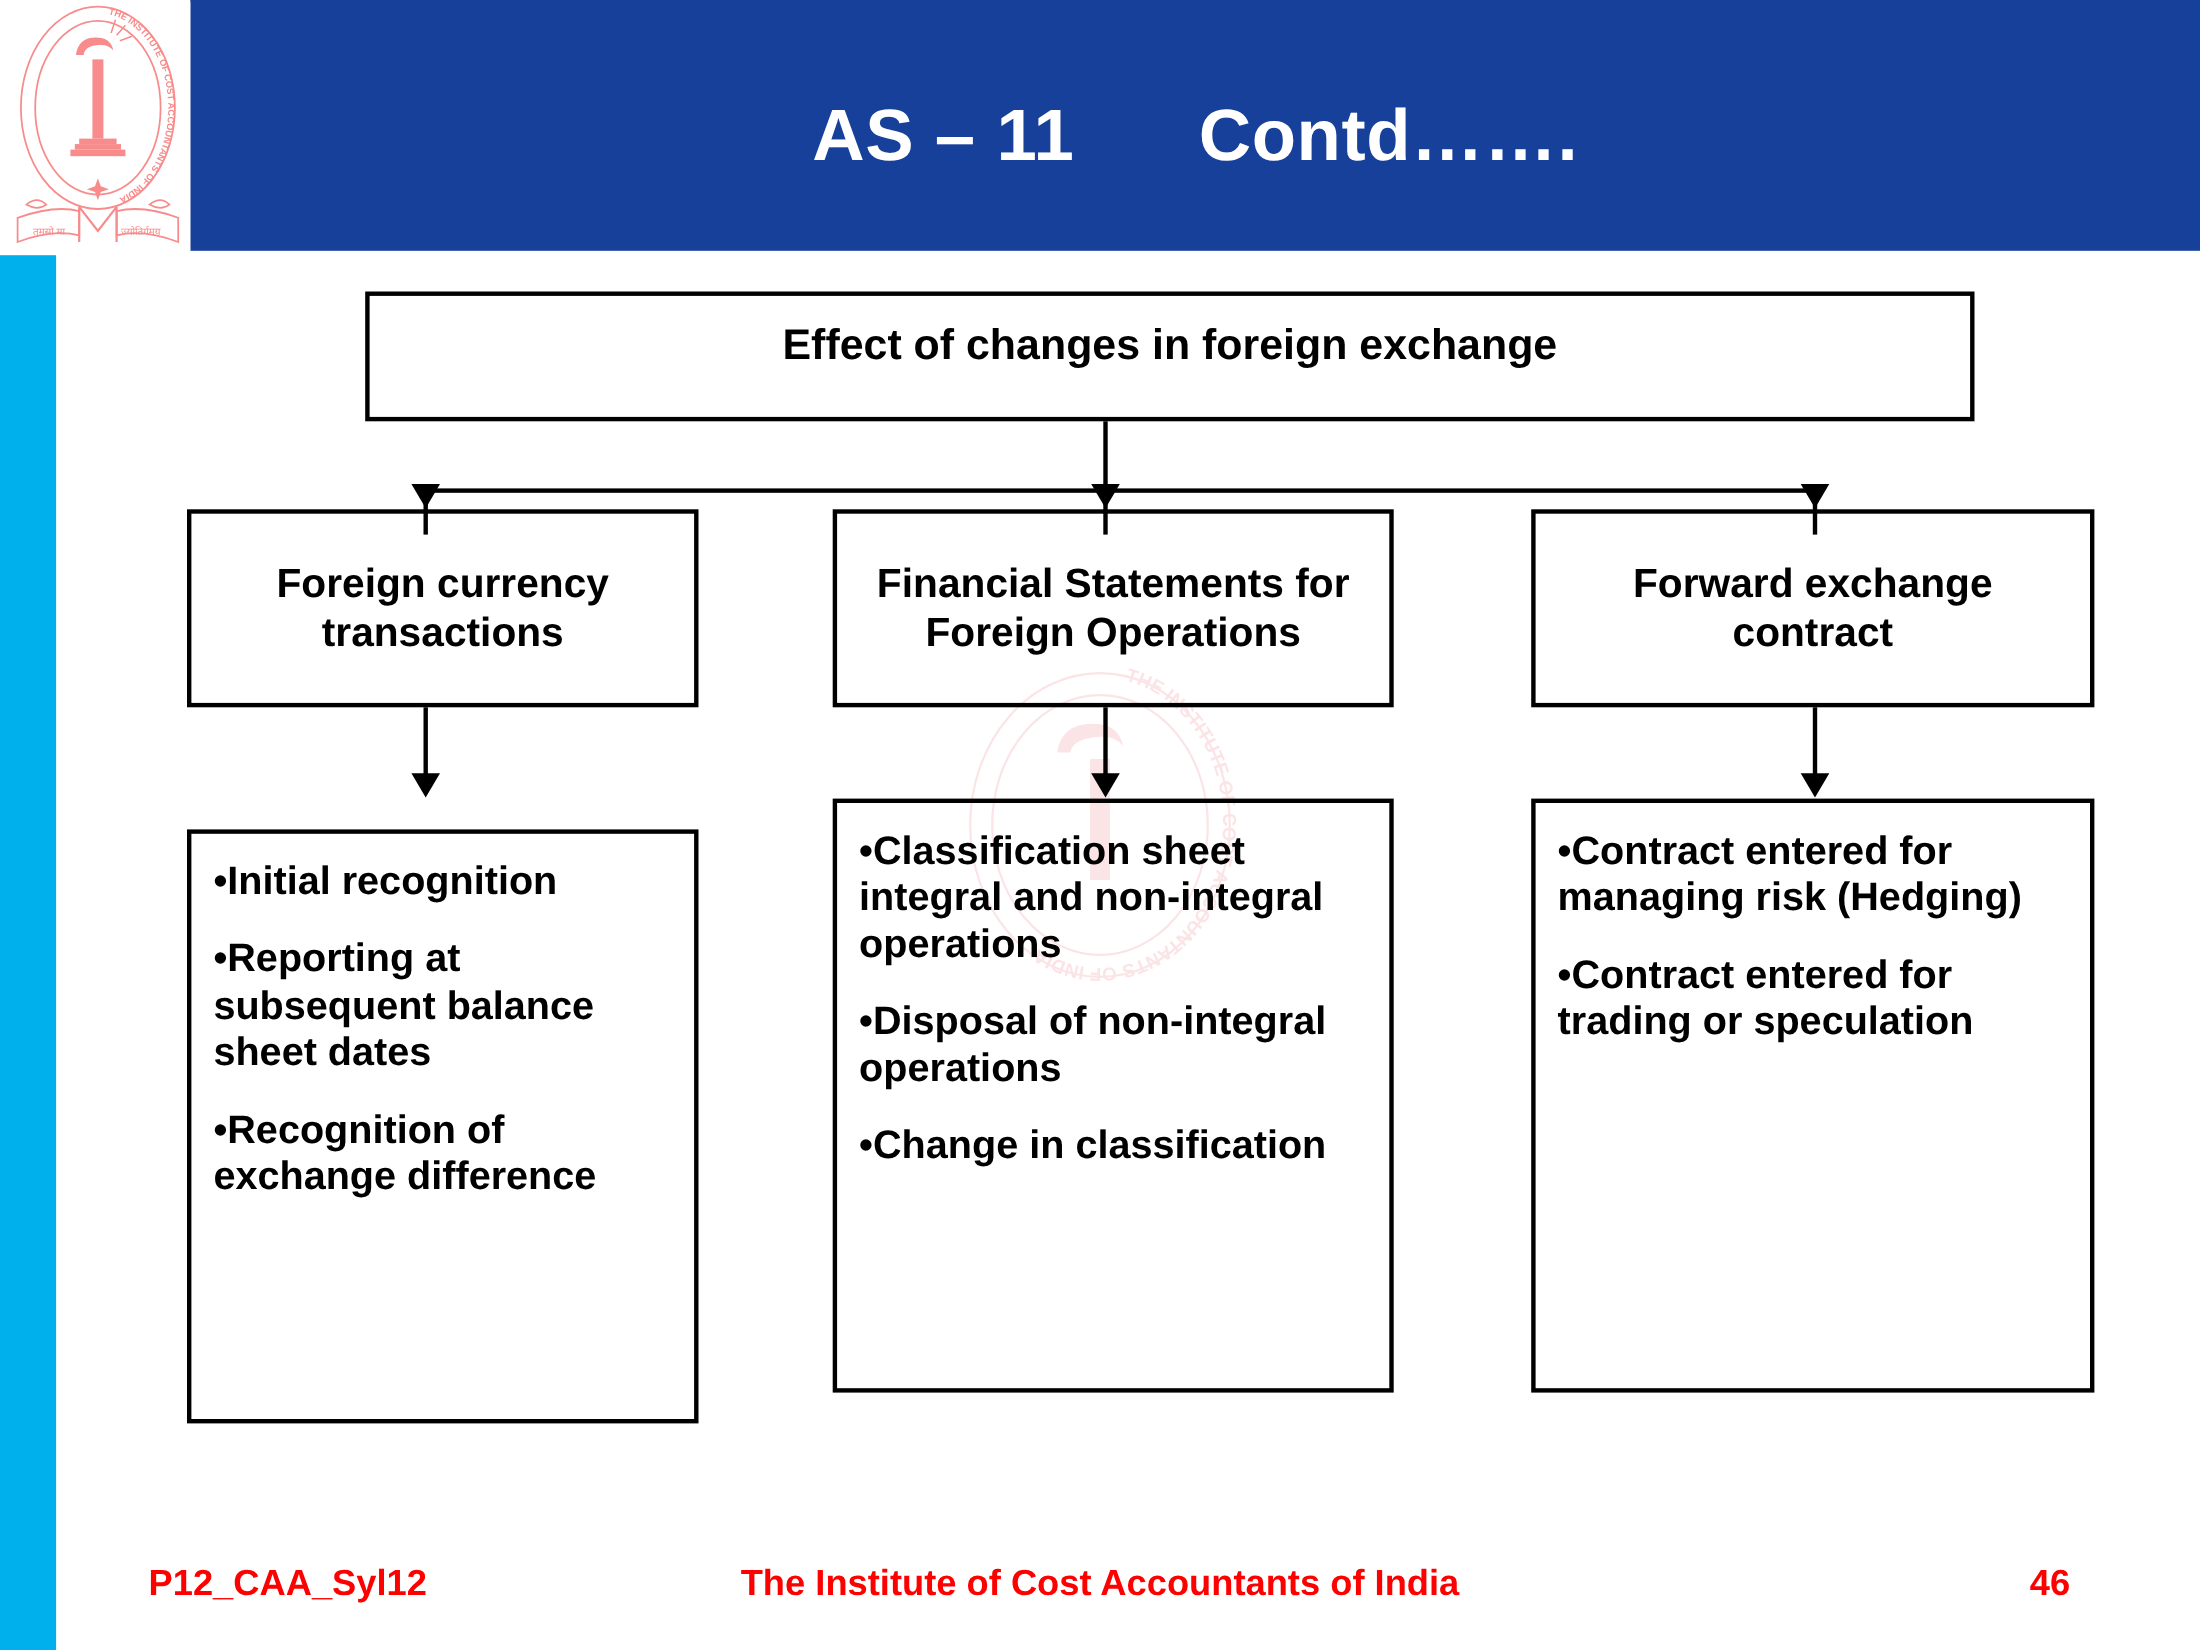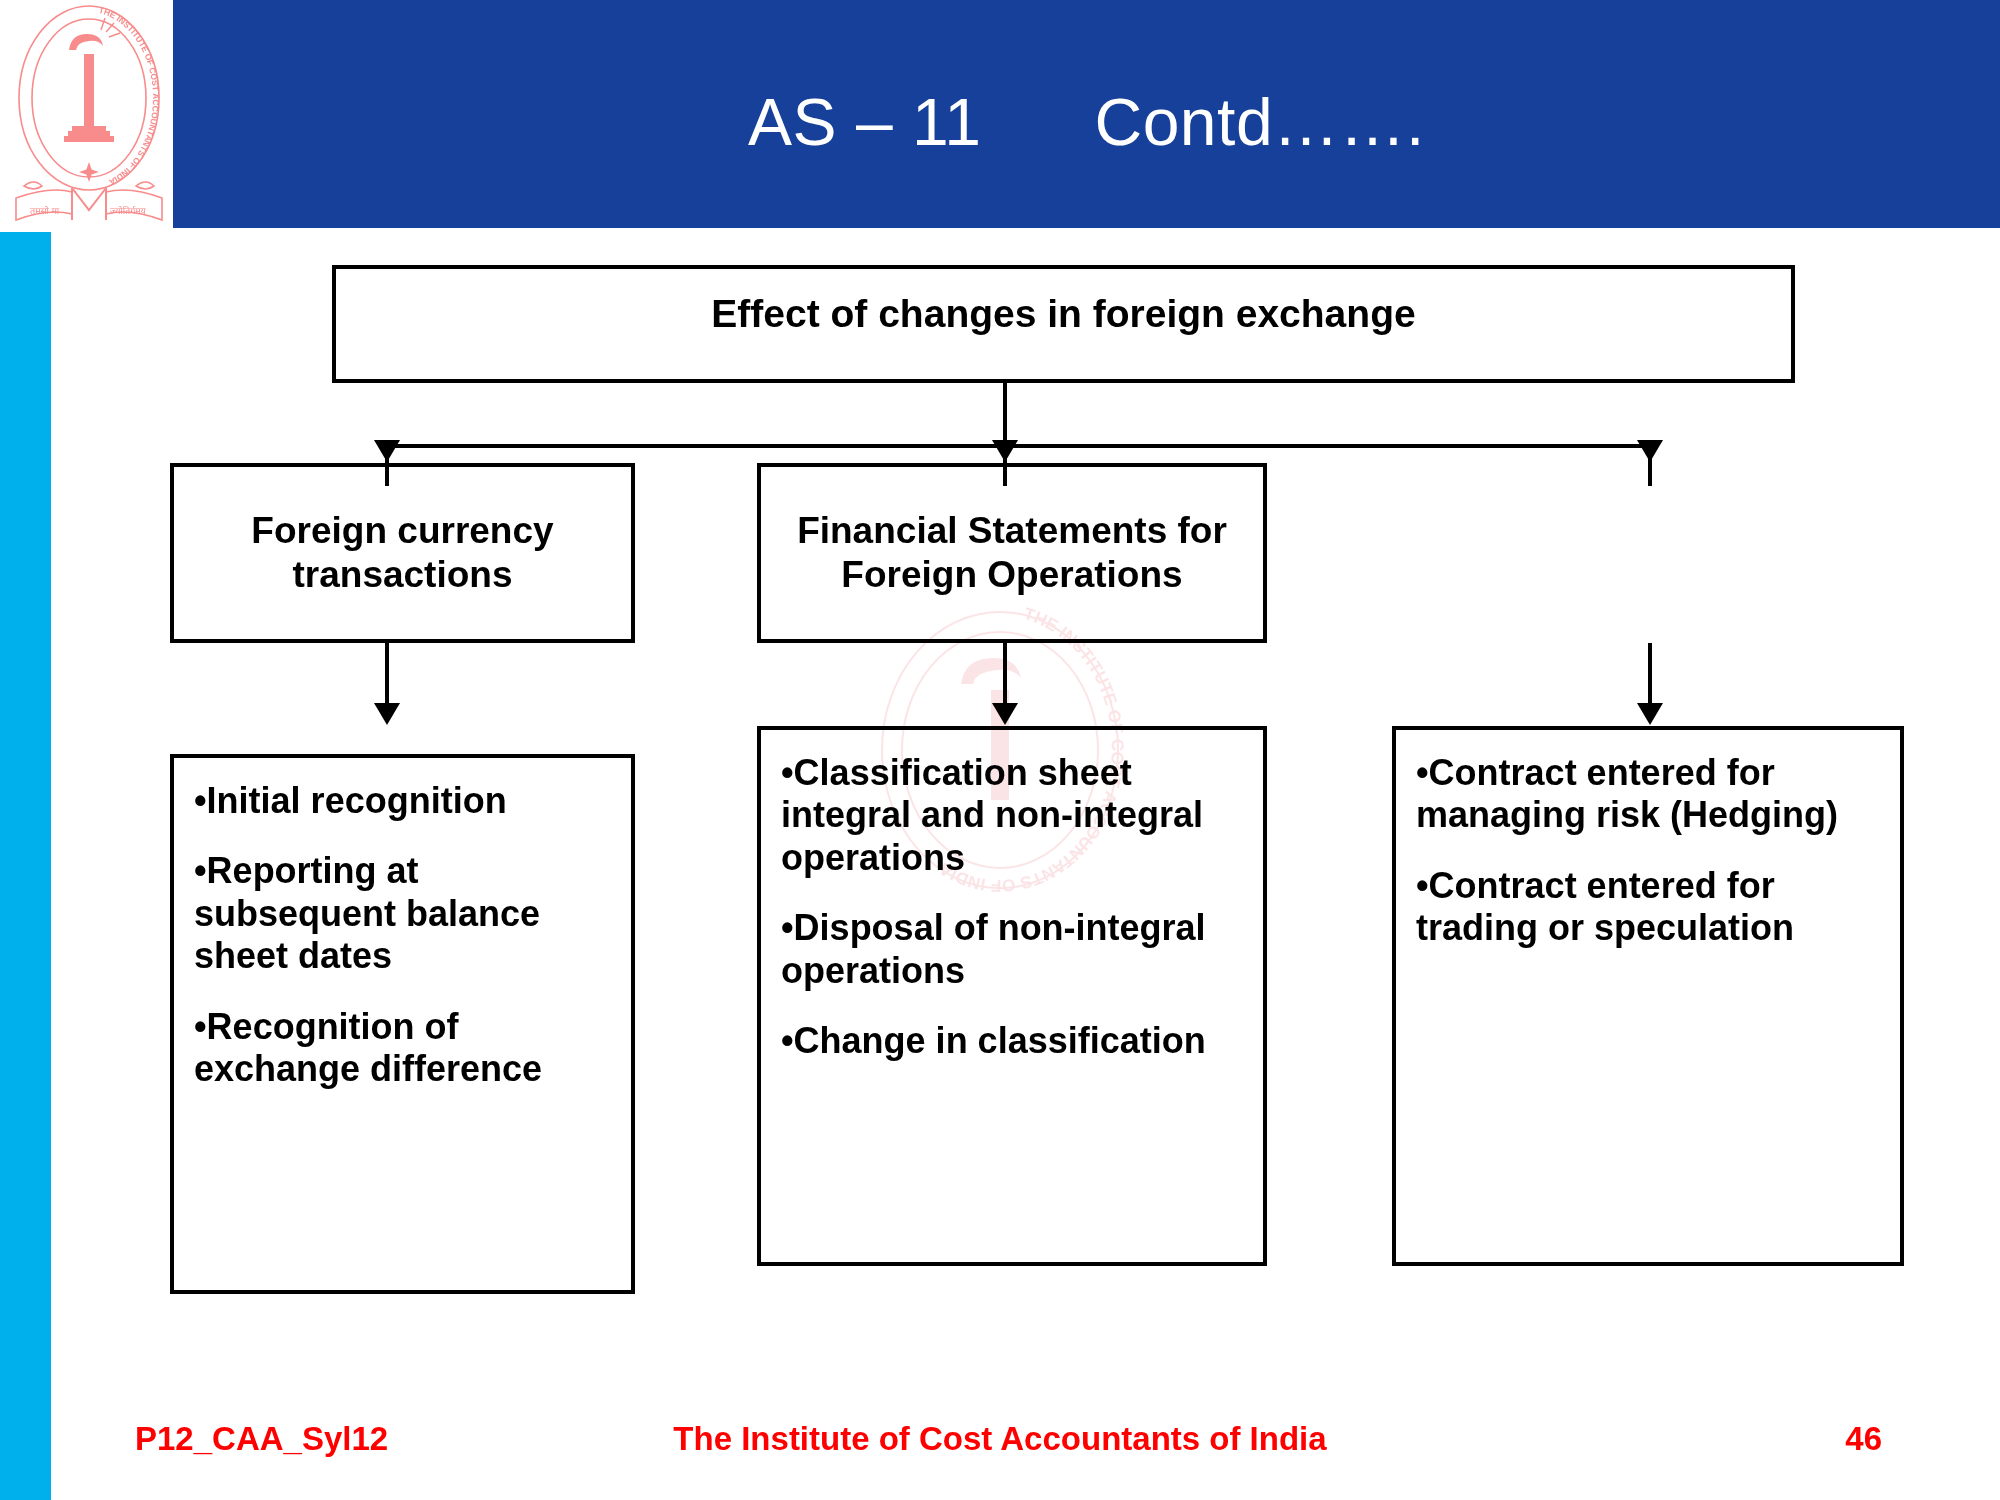--- a/index.html
+++ b/index.html
@@ -13,21 +13,21 @@
   .slide{position:absolute;inset:0;background:#ffffff;}
 
   
   .header-band{
     position:absolute;left:173px;top:0;width:1827px;height:228px;
     background:#16409a;
   }
   .header-title{
     position:absolute;left:173px;top:52px;width:1827px;height:140px;
     display:flex;align-items:center;justify-content:center;
-    color:#ffffff;font-size:66px;font-weight:normal;
+    color:#ffffff;font-size:66px;font-weight:bold;
     letter-spacing:.5px;white-space:pre;
     text-align:center;
   }
 
   
   .logo-box{
     position:absolute;left:6px;top:2px;width:167px;height:228px;
     background:#ffffff;
   }
   .logo-svg{position:absolute;left:0;top:0;width:167px;height:228px;}
@@ -193,20 +193,23 @@
   <div class="box" id="box-top">
     <div class="box-title">Effect of changes in foreign exchange</div>
   </div>
 
   <div class="box" id="box-fc">
     <div class="box-title">Foreign currency transactions</div>
   </div>
   <div class="box" id="box-fs">
     <div class="box-title">Financial Statements for Foreign Operations</div>
   </div>
+  <div class="box" id="box-fe">
+    <div class="box-title">Forward exchange contract</div>
+  </div>
 
   <div class="box" id="list-fc">
     <div class="bullet-list">
       <p class="bullet-item"><span class="dot">•</span><span>Initial recognition</span></p>
       <p class="bullet-item"><span class="dot">•</span><span>Reporting at subsequent balance sheet dates</span></p>
       <p class="bullet-item"><span class="dot">•</span><span>Recognition of exchange difference</span></p>
     </div>
   </div>
 
   <div class="box" id="list-fs">

